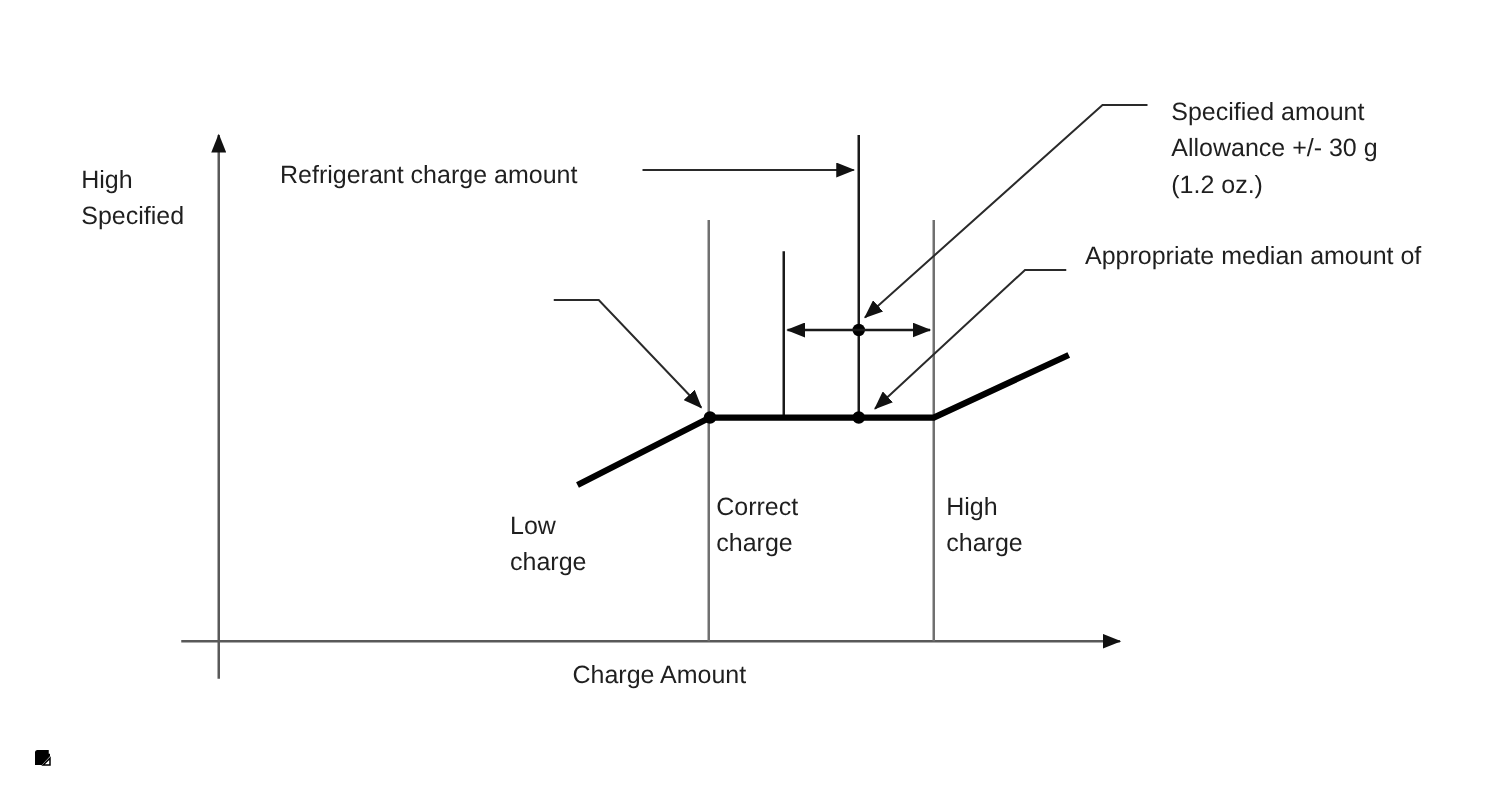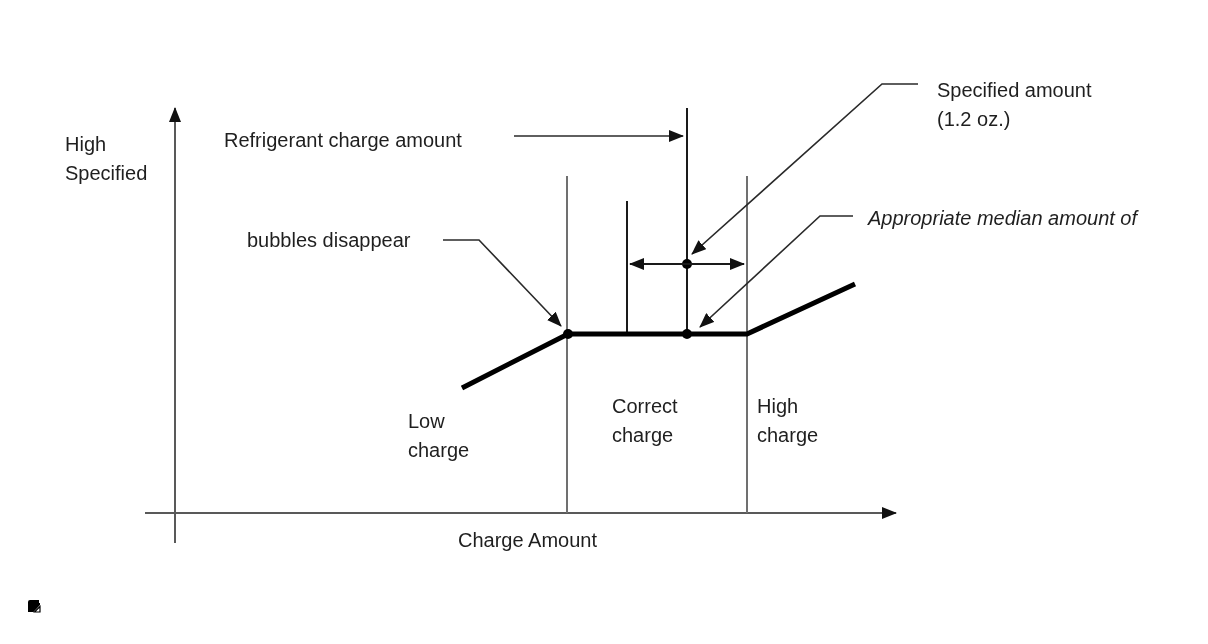--- a/index.html
+++ b/index.html
@@ -60,38 +60,38 @@
   </svg>
 
   <div class="lbl" style="left:65px;top:130px;">
     <span class="line">High</span>
     <span class="line">Specified</span>
   </div>
 
   <div class="lbl" style="left:224px;top:126px;">Refrigerant charge amount</div>
 
   <div class="lbl" style="left:247px;top:226px;">
-    <span class="line">bubbles disappear</span>
   </div>
 
   <div class="lbl" style="left:925px;top:76px;margin-left:12px;">
     <span class="line">Specified amount</span>
+    <span class="line">Allowance +/- 30 g</span>
     <span class="line">(1.2 oz.)</span>
   </div>
 
-  <div class="lbl" style="left:868px;top:204px;font-style:italic;">
+  <div class="lbl" style="left:868px;top:191px;">
     <span class="line">Appropriate median amount of</span>
   </div>
 
   <div class="lbl" style="left:408px;top:407px;">
     <span class="line">Low</span>
     <span class="line">charge</span>
   </div>
 
-  <div class="lbl" style="left:573px;top:392px;margin-left:39px;">
+  <div class="lbl" style="left:573px;top:392px;">
     <span class="line">Correct</span>
     <span class="line">charge</span>
   </div>
 
   <div class="lbl" style="left:757px;top:392px;">
     <span class="line">High</span>
     <span class="line">charge</span>
   </div>
 
   <div class="lbl" style="left:458px;top:526px;">Charge Amount</div>

